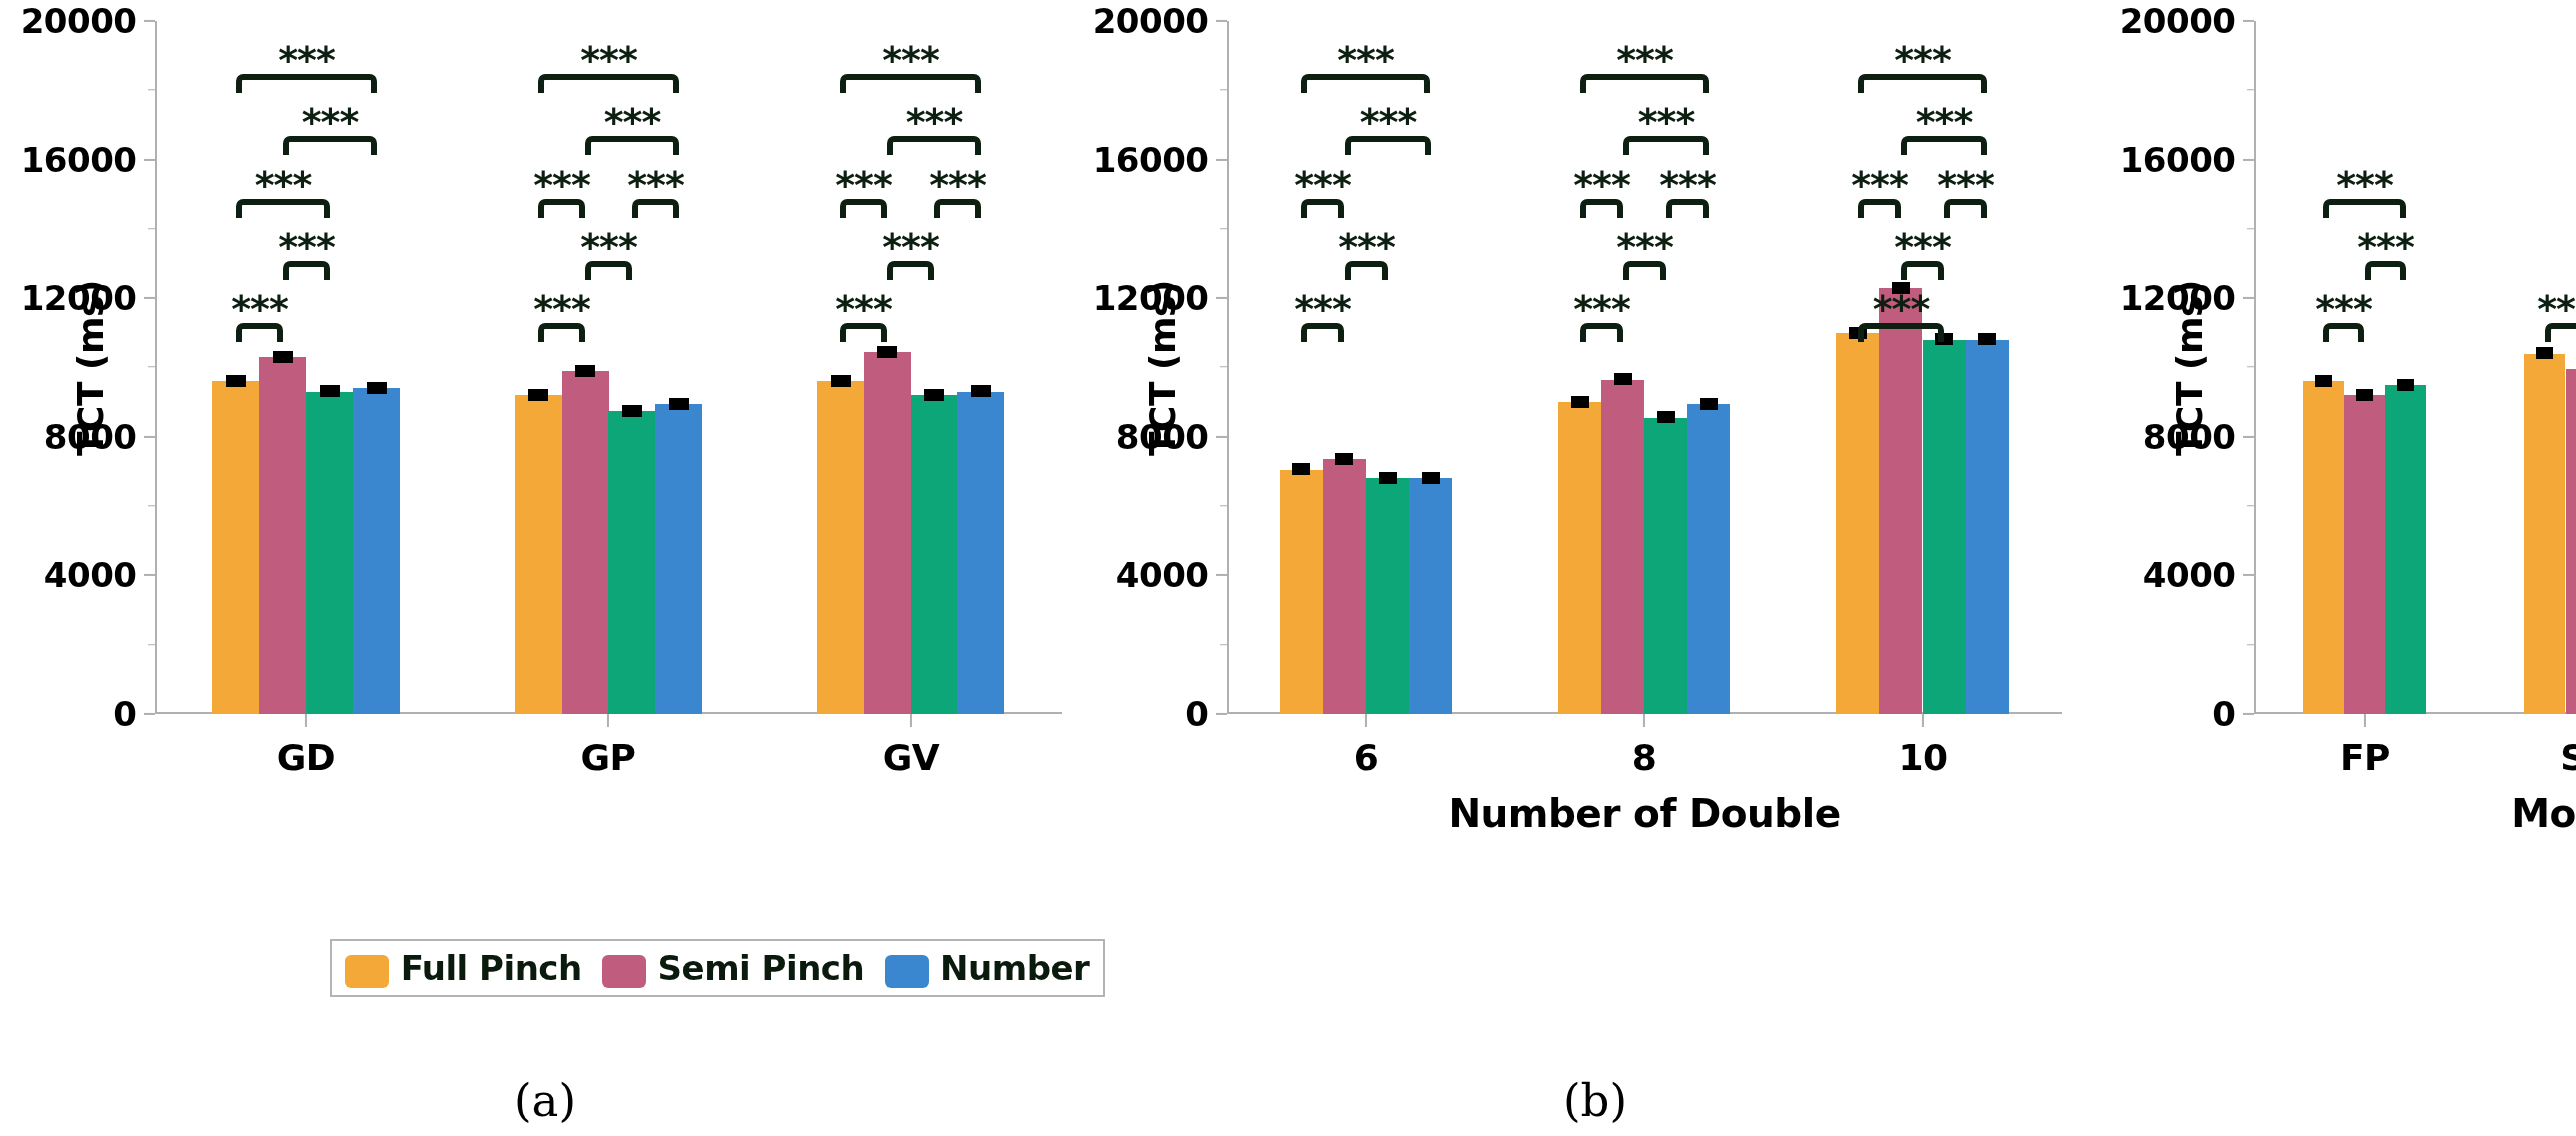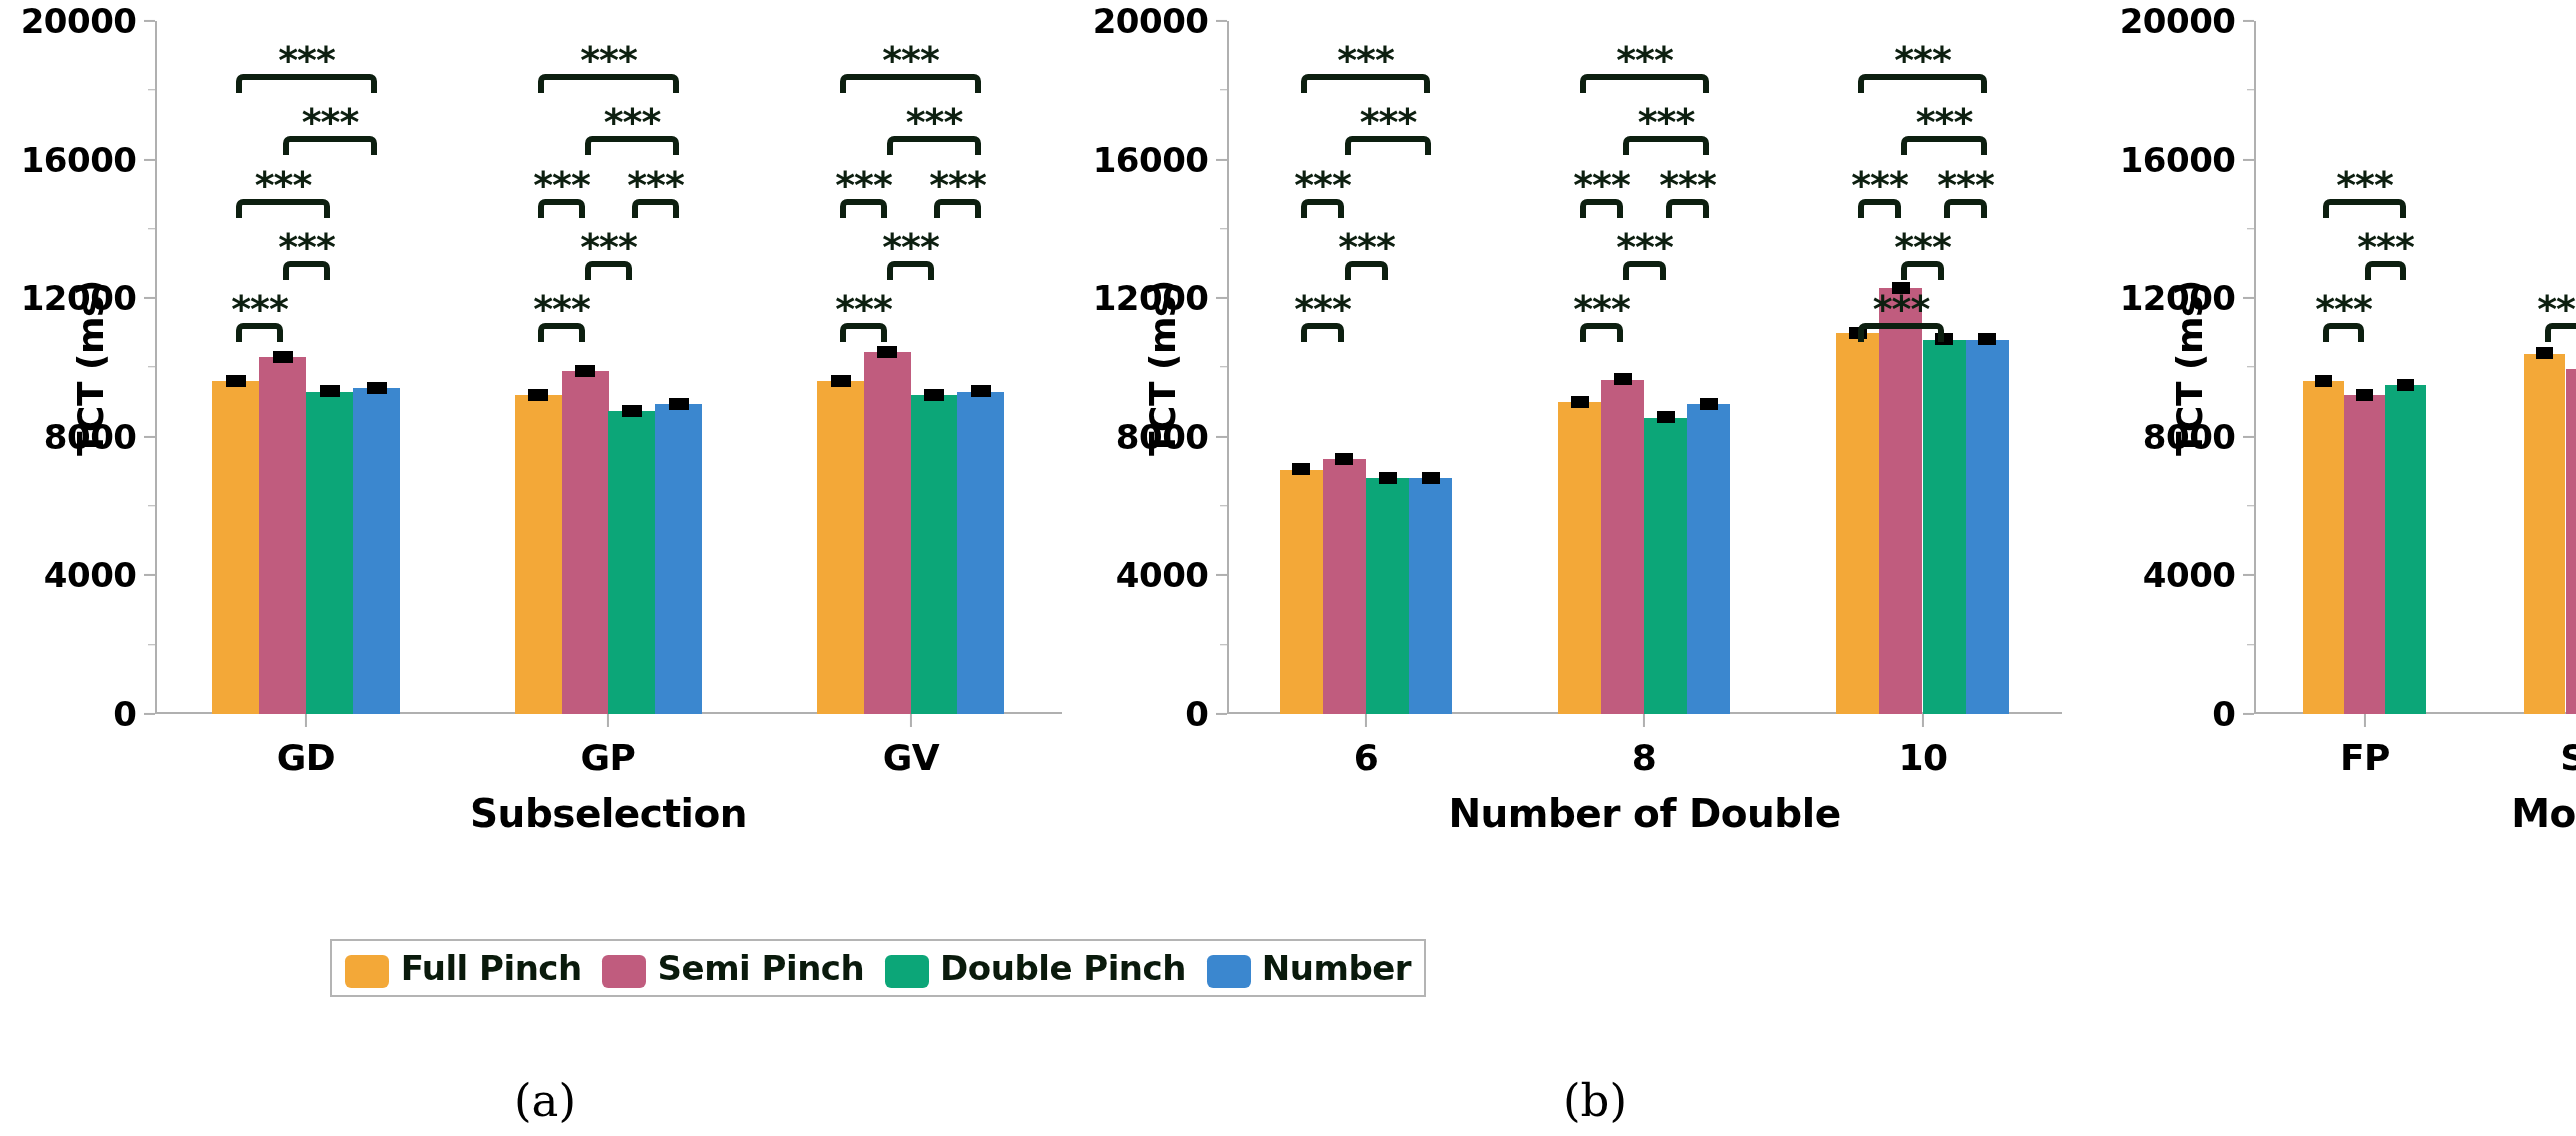--- a/index.html
+++ b/index.html
@@ -171,21 +171,20 @@
           <div class="stars">***</div>
         </div>
         <div class="sig" style="left: 732px; width: 94px; top: 114px; height: 20.6px;">
           <div class="brk"></div>
           <div class="stars">***</div>
         </div>
         <div class="sig" style="left: 685px; width: 141px; top: 52px; height: 20.6px;">
           <div class="brk"></div>
           <div class="stars">***</div>
         </div>
-        <div class="xlabel">Subselection</div>
       </div>
     <div class="caption">(a)</div>
   </div>
 
   <div class="panel panel-b">
     <div class="plot" id="plot-b" style="left: 137px; top: 20.6px; width: 835px; height: 693px;">
         <div class="axes-frame" style="left: 0px; top: 0px; width: 835px; height: 693px;"></div>
         <div class="ytick" style="top: 693px;">0</div>
         <div class="ytick-line" style="top: 693px;"></div>
         <div class="yminor" style="top: 624px;"></div>
@@ -364,23 +363,19 @@
   <div class="legend" id="legend-4" style="left: 330px; top: 939px;">
       <div class="legend-item">
         <div class="swatch" style="background: rgb(243, 168, 56);"></div>
         <div class="legend-text">Full Pinch</div>
       </div>
       <div class="legend-item">
         <div class="swatch" style="background: rgb(192, 92, 126);"></div>
         <div class="legend-text">Semi Pinch</div>
       </div>
       <div class="legend-item">
-        <div class="swatch" style="background: rgb(12, 166, 120);"></div>
-        <div class="legend-text">Double Pinch</div>
-      </div>
-      <div class="legend-item">
         <div class="swatch" style="background: rgb(59, 135, 207);"></div>
         <div class="legend-text">Number</div>
       </div>
     </div>
 
 </div>
 
 
 </body></html>

